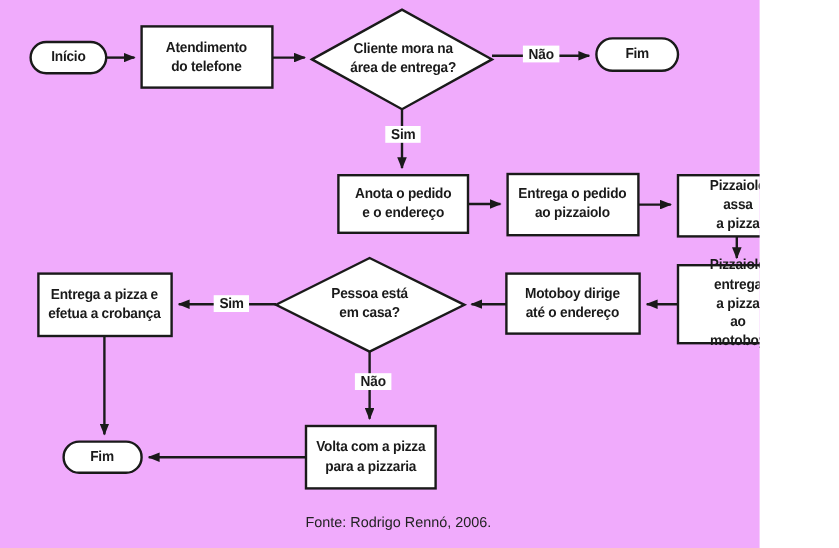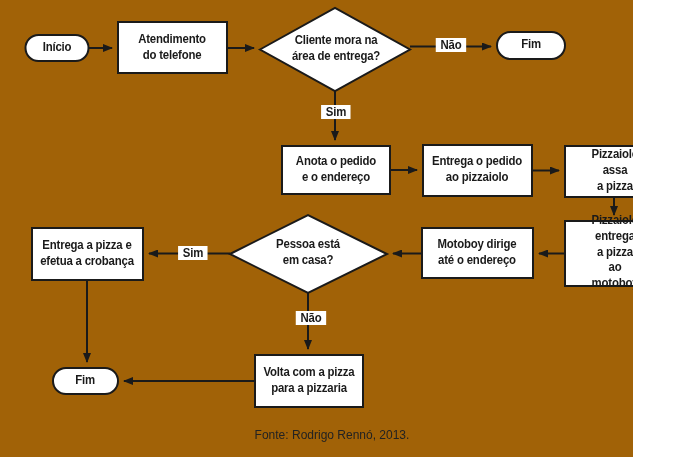--- a/index.html
+++ b/index.html
@@ -1,20 +1,20 @@
 <!DOCTYPE html>
 <html><head>
 <meta charset="utf-8">
 <style>
   html, body { margin: 0; padding: 0; background: #ffffff; }
   .stage {
     position: relative;
     width: 633px;
     height: 457px;
-    background: #a16207;
+    background: #f0abfc;
     font-family: "Liberation Sans", sans-serif;
     overflow: hidden;
   }
   .layer-svg { position: absolute; left: 0; top: 0; }
   .lbl {
     position: absolute;
     transform: translate(-50%, -50%) scaleX(0.95);
     text-align: center;
     white-space: pre-line;
     font-size: 12px;
@@ -111,15 +111,15 @@
 efetua a crobança</div>
   <div class="lbl" style="left:309px; top:381px;">Volta com a pizza
 para a pizzaria</div>
   <div class="lbl" style="left:85px;  top:381px;">Fim</div>
 
   <div class="edge-lbl" style="left:451px; top:45px;">Não</div>
   <div class="edge-lbl" style="left:336px; top:112px;">Sim</div>
   <div class="edge-lbl" style="left:193px; top:253px;">Sim</div>
   <div class="edge-lbl" style="left:311px; top:318px;">Não</div>
 
-  <div class="caption" style="left:332px; top:435px;">Fonte: Rodrigo Rennó, 2013.</div>
+  <div class="caption" style="left:332px; top:435px;">Fonte: Rodrigo Rennó, 2006.</div>
 
 </div>
 
 </body></html>

